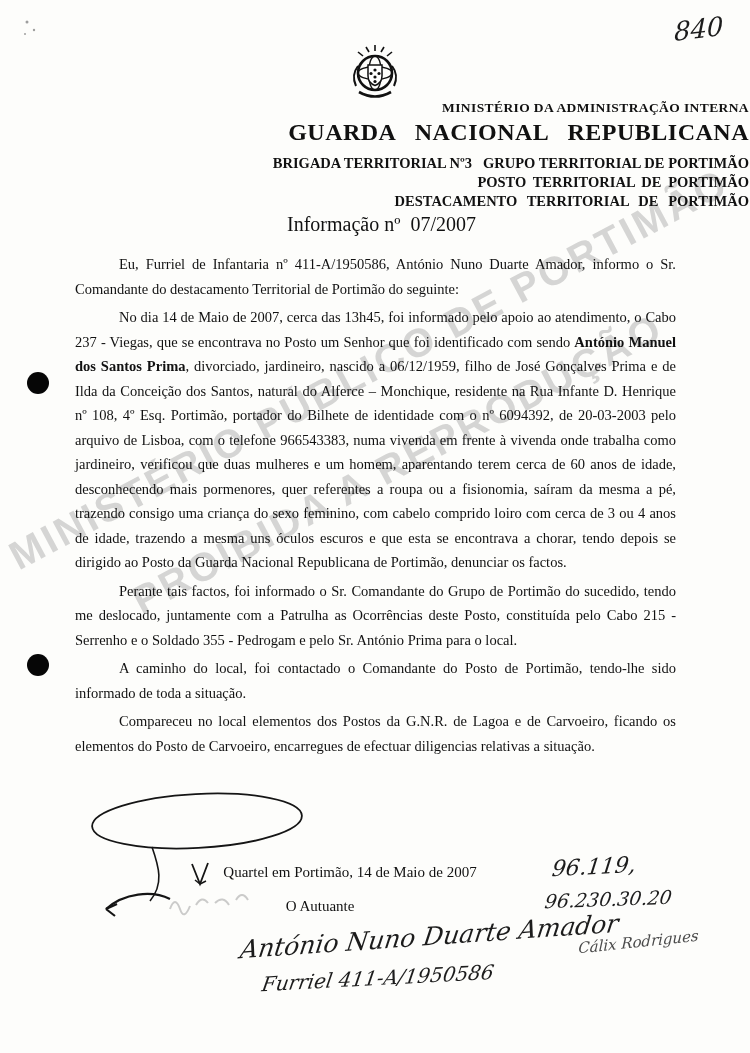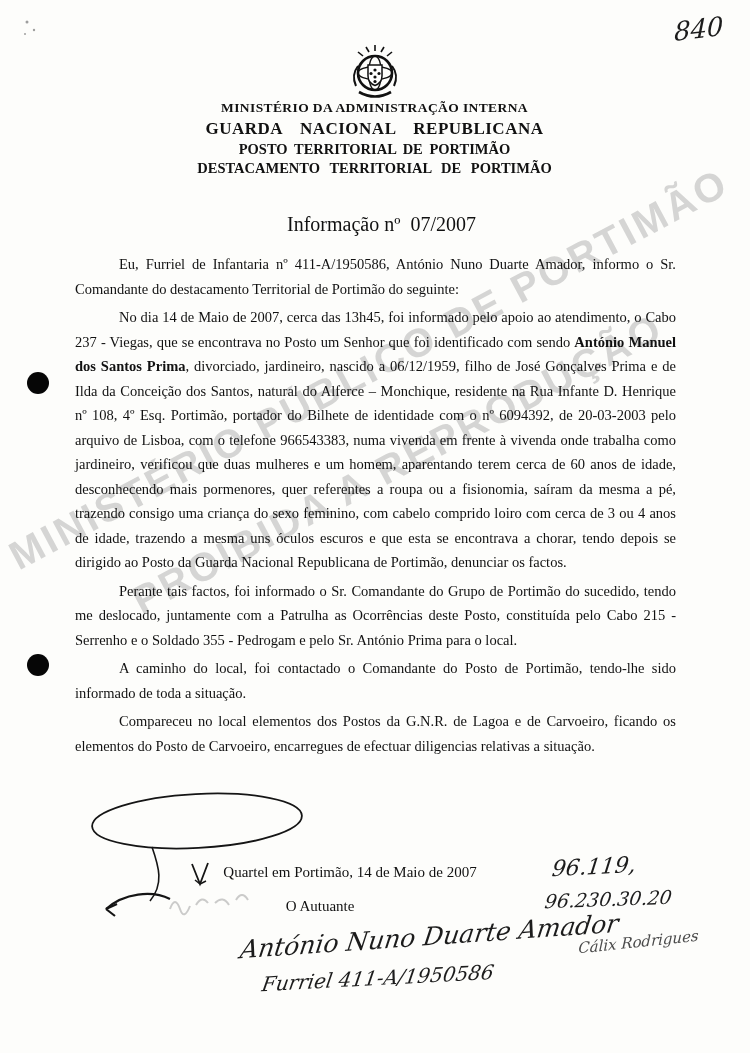--- a/index.html
+++ b/index.html
@@ -32,24 +32,24 @@
   .wm-line + .wm-line { margin-top: 52px; }
 
   
   .emblem {
     position: absolute; top: 44px; left: 50%;
     transform: translateX(-50%);
     z-index: 2;
   }
   .header {
     position: absolute; top: 100px; left: 0; right: 1px;
-    text-align: center; z-index: 2;
+    text-align: right; z-index: 2;
   }
   .ministry { font-weight: bold; font-size: 13.5px; letter-spacing: .4px; }
-  .org      { font-weight: bold; font-size: 17px; margin-top: 3px; word-spacing: 13px; letter-spacing: .5px; }
+  .org      { font-weight: bold; font-size: 24px; margin-top: 3px; word-spacing: 13px; letter-spacing: .5px; }
   .unit     { font-weight: bold; font-size: 14.5px; }
   .unit1    { margin-top: 9px; }
   .unit2    { margin-top: 2px; word-spacing: 6px; }
   .unit3    { margin-top: 2px; word-spacing: 3px; }
   .doc-title {
     position: absolute; top: 213px; left: 0; right: 0;
     text-align: center; font-size: 20px; z-index: 2; padding-left: 13px;
   }
 
   
@@ -142,20 +142,21 @@
       </g>
       <path d="M12 42 q-5 -11 2 -20" stroke="#111" stroke-width="2" fill="none"></path>
       <path d="M50 42 q5 -11 -2 -20" stroke="#111" stroke-width="2" fill="none"></path>
       <path d="M15 48 q16 9 32 0" stroke="#111" stroke-width="2.6" fill="none"></path>
     </svg>
   </div>
 
   <div class="header">
     <div class="ministry">MINISTÉRIO DA ADMINISTRAÇÃO INTERNA</div>
     <div class="org">GUARDA NACIONAL REPUBLICANA</div>
+    <div class="unit unit1">BRIGADA TERRITORIAL Nº3&nbsp;&nbsp; GRUPO TERRITORIAL DE PORTIMÃO</div>
     <div class="unit unit3">POSTO TERRITORIAL DE PORTIMÃO</div>
     <div class="unit unit2">DESTACAMENTO TERRITORIAL DE PORTIMÃO</div>
   </div>
 
   <div class="doc-title">Informação nº&nbsp; 07/2007</div>
 
   <div class="body-text">
       <p class="para"><span>Eu, Furriel de Infantaria nº 411-A/1950586, António Nuno Duarte Amador, informo o Sr. Comandante do destacamento Territorial de Portimão do seguinte:</span></p>
       <p class="para"><span>No dia </span><span class="underline">14 de Maio de 2007</span><span>, cerca das 13h45, foi informado pelo apoio ao atendimento, o Cabo 237 - Viegas, que se encontrava no Posto um Senhor que foi identificado com sendo </span><span class="bold">António Manuel dos Santos Prima</span><span>, divorciado, jardineiro, nascido a 06/12/1959, filho de José Gonçalves Prima e de Ilda da Conceição dos Santos, natural do Alferce – Monchique, residente na Rua Infante D. Henrique nº 108, 4º Esq. Portimão, portador do Bilhete de identidade com o nº 6094392, de 20-03-2003 pelo arquivo de Lisboa, com o telefone 966543383, numa vivenda em frente à vivenda onde trabalha como jardineiro, verificou que duas mulheres e um homem, aparentando terem cerca de 60 anos de idade, desconhecendo mais pormenores, quer referentes a roupa ou a fisionomia, saíram da mesma a pé, trazendo consigo uma criança do sexo feminino, com cabelo comprido loiro com cerca de 3 ou 4 anos de idade, trazendo a mesma uns óculos escuros e que esta se encontrava a chorar, tendo depois se dirigido ao Posto da Guarda Nacional Republicana de Portimão, denunciar os factos.</span></p>
       <p class="para"><span>Perante tais factos, foi informado o Sr. Comandante do Grupo de Portimão do sucedido, tendo me deslocado, juntamente com a Patrulha as Ocorrências deste Posto, constituída pelo Cabo 215 - Serrenho e o Soldado 355 - Pedrogam e pelo Sr. António Prima para o local.</span></p>

